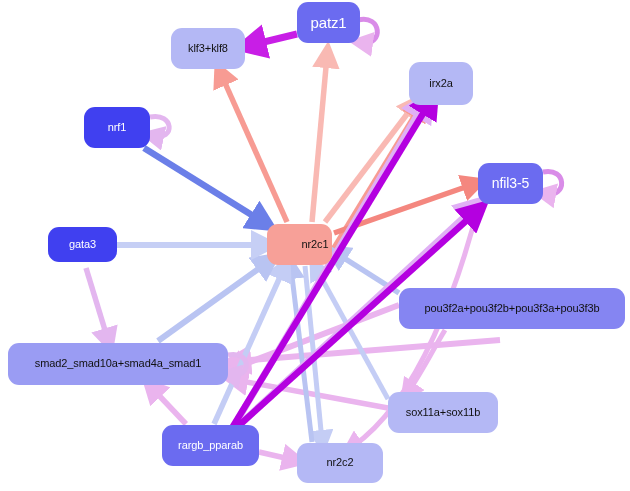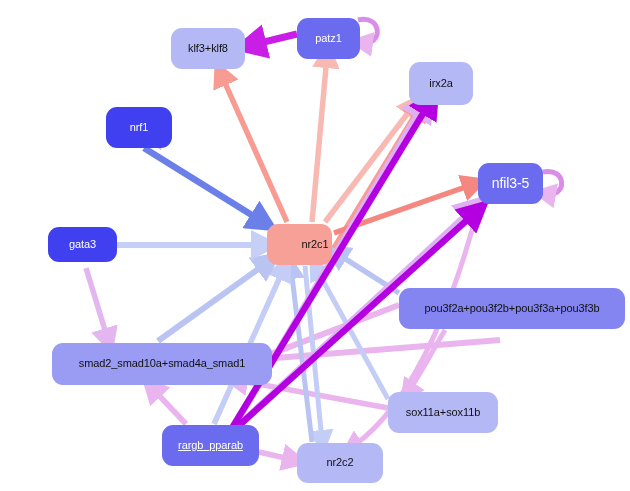--- a/index.html
+++ b/index.html
@@ -128,57 +128,57 @@
     <path d="M 543,172 C 567,167 568,198 545,194" stroke="#d98ce8" stroke-width="5" fill="none" marker-end="url(#a-pink)"></path>
     <path d="M 228,355 C 252,350 252,379 230,375" stroke="#e3b6ef" stroke-width="5" fill="none" marker-end="url(#a-pink2)"></path>
   </svg>
 
   <div id="node-layer">
 
     <div class="node" style="left:171px;top:28px;width:74px;height:41px;background:#b4b8f5;color:#111111;font-size:11px;">
       <span class="node-label">klf3+klf8</span>
     </div>
 
-    <div class="node" style="left:297px;top:18px;width:63px;height:41px;background:#6b6bf0;color:#ffffff;font-size:11px;">
+    <div class="node" style="left:297px;top:2px;width:63px;height:41px;background:#6b6bf0;color:#ffffff;font-size:15px;">
       <span class="node-label">patz1</span>
     </div>
 
     <div class="node" style="left:409px;top:62px;width:64px;height:43px;background:#b4b8f5;color:#111111;font-size:11px;">
       <span class="node-label">irx2a</span>
     </div>
 
-    <div class="node" style="left:84px;top:107px;width:66px;height:41px;background:#4040f0;color:#ffffff;font-size:11px;margin-left:22px;">
+    <div class="node" style="left:84px;top:107px;width:66px;height:41px;background:#4040f0;color:#ffffff;font-size:11px;">
       <span class="node-label">nrf1</span>
     </div>
 
     <div class="node" style="left:478px;top:163px;width:65px;height:41px;background:#6b6bf0;color:#ffffff;font-size:14px;">
       <span class="node-label">nfil3-5</span>
     </div>
 
     <div class="node" style="left:267px;top:224px;width:65px;height:41px;background:#f7a098;color:#111111;font-size:11px;padding-left:31px;">
       <span class="node-label">nr2c1</span>
     </div>
 
     <div class="node" style="left:48px;top:227px;width:69px;height:35px;background:#4040f0;color:#ffffff;font-size:11px;">
       <span class="node-label">gata3</span>
     </div>
 
     <div class="node" style="left:399px;top:288px;width:226px;height:41px;background:#8585f2;color:#111111;font-size:11px;">
       <span class="node-label">pou3f2a+pou3f2b+pou3f3a+pou3f3b</span>
     </div>
 
-    <div class="node" style="left:8px;top:343px;width:220px;height:42px;background:#9a9cf3;color:#111111;font-size:11px;margin-left:44px;">
+    <div class="node" style="left:8px;top:343px;width:220px;height:42px;background:#9a9cf3;color:#111111;font-size:11px;">
       <span class="node-label">smad2_smad10a+smad4a_smad1</span>
     </div>
 
     <div class="node" style="left:388px;top:392px;width:110px;height:41px;background:#b4b8f5;color:#111111;font-size:11px;">
       <span class="node-label">sox11a+sox11b</span>
     </div>
 
-    <div class="node" style="left:162px;top:425px;width:97px;height:41px;background:#6b6bf0;color:#ffffff;font-size:11px;text-decoration:underline;">
+    <div class="node" style="left:162px;top:425px;width:97px;height:41px;background:#6b6bf0;color:#ffffff;font-size:11px;">
       <span class="node-label">rargb_pparab</span>
     </div>
 
     <div class="node" style="left:297px;top:443px;width:86px;height:40px;background:#b4b8f5;color:#111111;font-size:11px;">
       <span class="node-label">nr2c2</span>
     </div>
 
   </div>
 </div>
 

